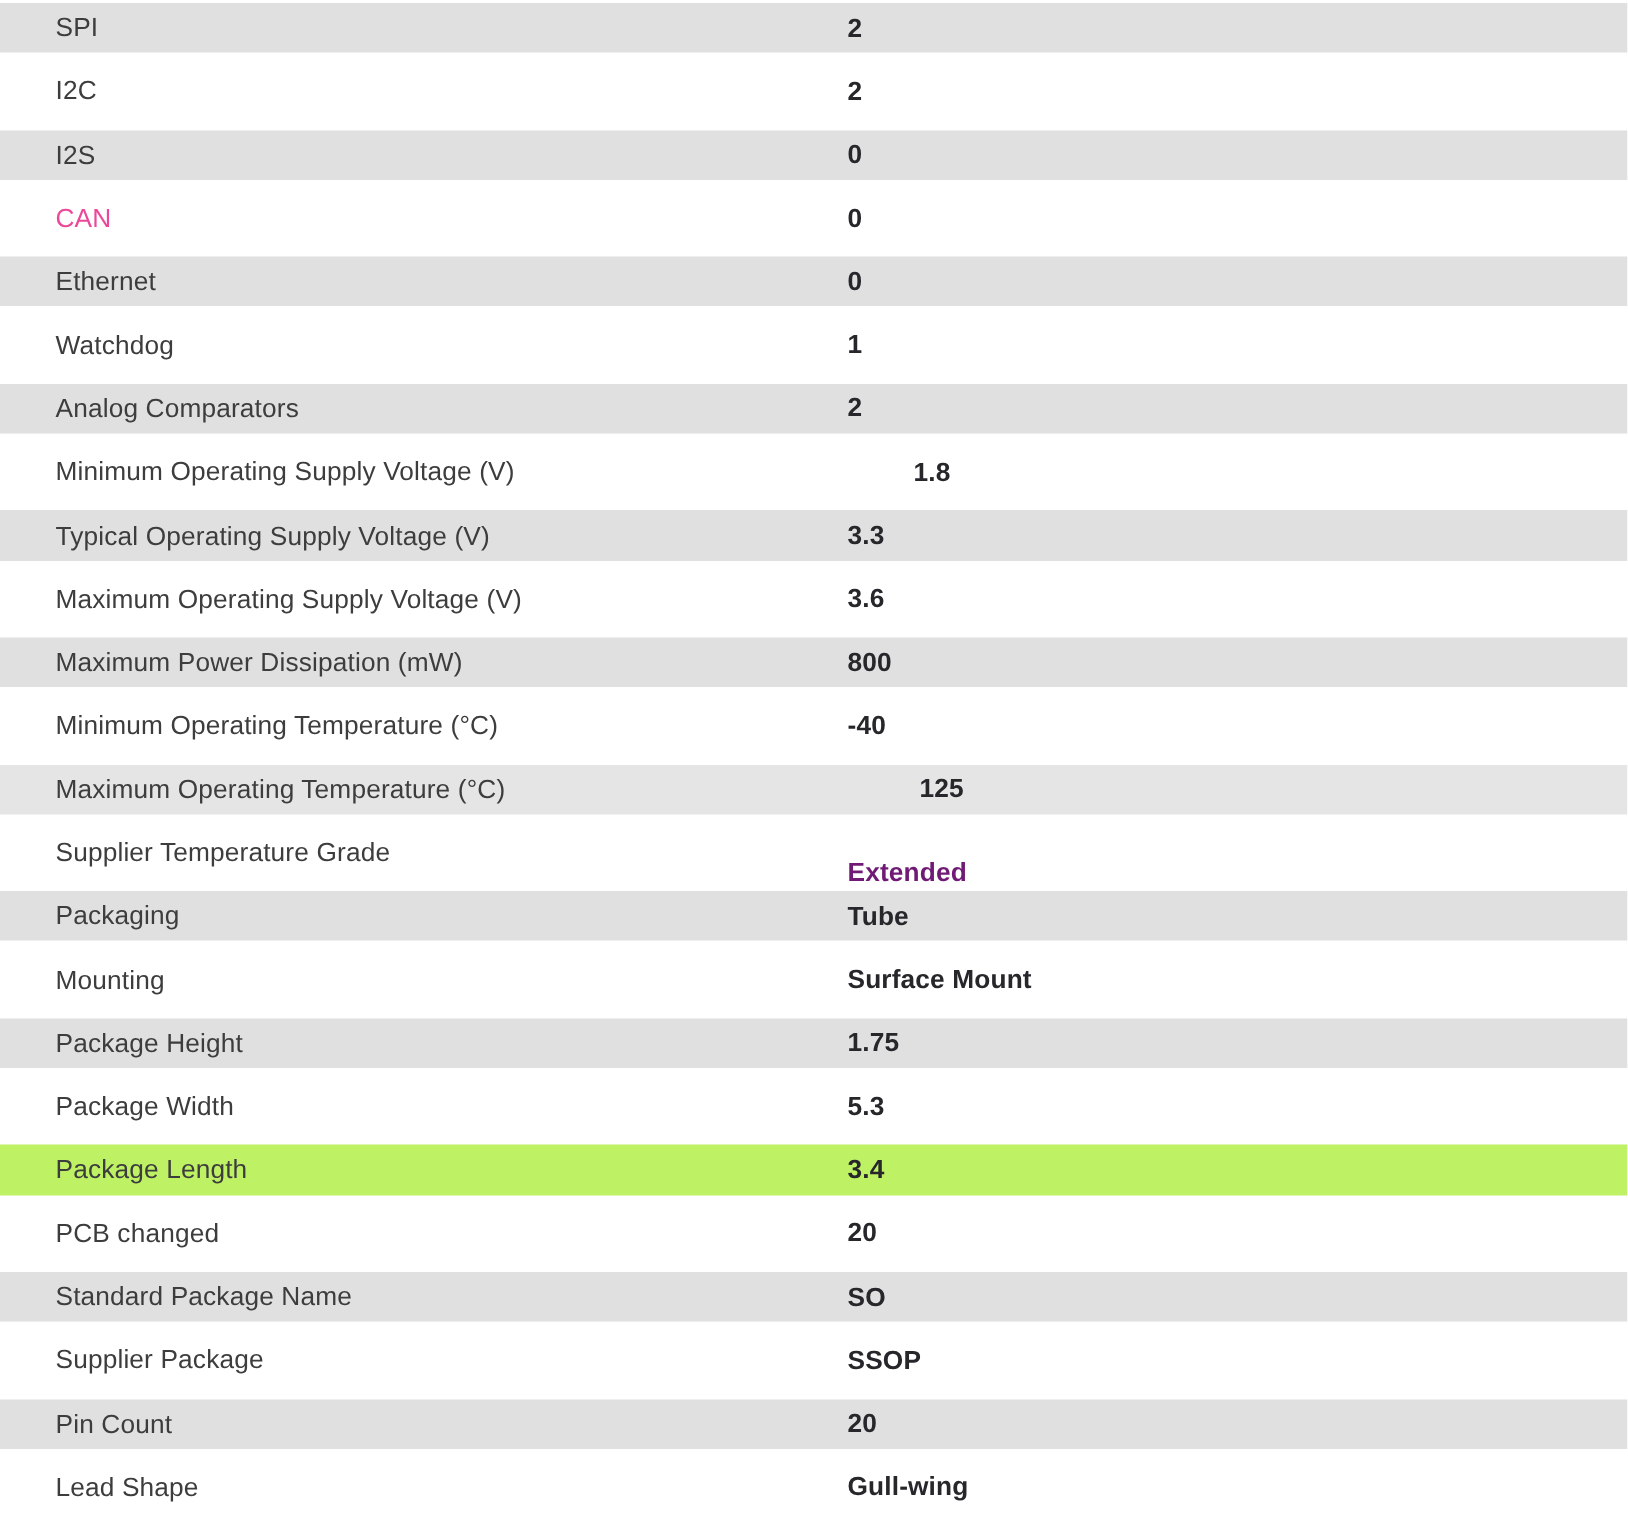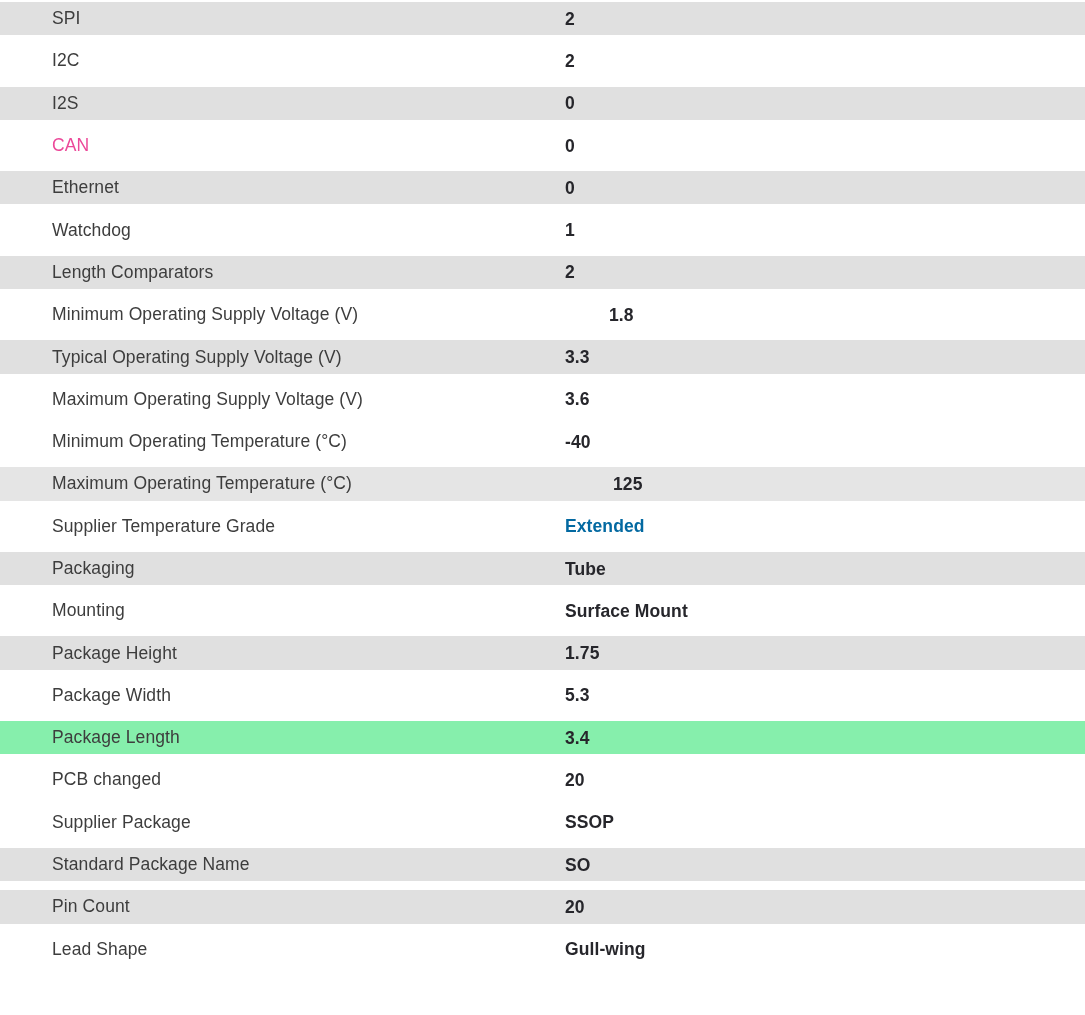--- a/index.html
+++ b/index.html
@@ -24,21 +24,20 @@
   .spec-row.striped {
     background: #e0e0e0; 
   }
   .spec-label {
     padding-left: 37px;
     font-size: 17.5px;
     font-weight: 400;
     color: #3d3d3d;
     letter-spacing: 0.1px;
     white-space: nowrap;
-    margin-left: 15px;
   }
   .spec-value {
     position: absolute;
     left: 565px;
     top: 50%;
     transform: translateY(-50%);
     font-size: 17.5px;
     font-weight: 700;
     color: #26262b;
     letter-spacing: 0.1px;
@@ -67,78 +66,82 @@
     </div>
     <div class="spec-row striped" style="background: rgb(224, 224, 224);">
       <span class="spec-label" style="color: rgb(61, 61, 61);">Ethernet</span>
       <span class="spec-value" style="color: rgb(38, 38, 43);">0</span>
     </div>
     <div class="spec-row">
       <span class="spec-label" style="color: rgb(61, 61, 61);">Watchdog</span>
       <span class="spec-value" style="color: rgb(38, 38, 43);">1</span>
     </div>
     <div class="spec-row striped" style="background: rgb(224, 224, 224);">
-      <span class="spec-label" style="color: rgb(61, 61, 61);">Length Comparators</span>
+      <span class="spec-label" style="color: rgb(61, 61, 61);">Analog Comparators</span>
       <span class="spec-value" style="color: rgb(38, 38, 43);">2</span>
     </div>
     <div class="spec-row">
       <span class="spec-label" style="color: rgb(61, 61, 61);">Minimum Operating Supply Voltage (V)</span>
       <span class="spec-value" style="color: rgb(38, 38, 43); margin-left: 44px;">1.8</span>
     </div>
     <div class="spec-row striped" style="background: rgb(224, 224, 224);">
       <span class="spec-label" style="color: rgb(61, 61, 61);">Typical Operating Supply Voltage (V)</span>
       <span class="spec-value" style="color: rgb(38, 38, 43);">3.3</span>
     </div>
     <div class="spec-row">
       <span class="spec-label" style="color: rgb(61, 61, 61);">Maximum Operating Supply Voltage (V)</span>
       <span class="spec-value" style="color: rgb(38, 38, 43);">3.6</span>
     </div>
+    <div class="spec-row striped" style="background: rgb(224, 224, 224);">
+      <span class="spec-label" style="color: rgb(61, 61, 61);">Maximum Power Dissipation (mW)</span>
+      <span class="spec-value" style="color: rgb(38, 38, 43);">800</span>
+    </div>
     <div class="spec-row">
       <span class="spec-label" style="color: rgb(61, 61, 61);">Minimum Operating Temperature (°C)</span>
       <span class="spec-value" style="color: rgb(38, 38, 43);">-40</span>
     </div>
     <div class="spec-row striped" style="background: #e5e5e5;">
       <span class="spec-label" style="color: rgb(61, 61, 61);">Maximum Operating Temperature (°C)</span>
       <span class="spec-value" style="color: rgb(38, 38, 43); margin-left: 48px;">125</span>
     </div>
     <div class="spec-row">
       <span class="spec-label" style="color: rgb(61, 61, 61);">Supplier Temperature Grade</span>
-      <span class="spec-value" style="color: #0369a1;">Extended</span>
+      <span class="spec-value" style="color: #701a75; margin-top: 13px;">Extended</span>
     </div>
     <div class="spec-row striped" style="background: rgb(224, 224, 224);">
       <span class="spec-label" style="color: rgb(61, 61, 61);">Packaging</span>
       <span class="spec-value" style="color: rgb(38, 38, 43); text-align: center;">Tube</span>
     </div>
     <div class="spec-row">
       <span class="spec-label" style="color: rgb(61, 61, 61);">Mounting</span>
       <span class="spec-value" style="color: rgb(38, 38, 43);">Surface Mount</span>
     </div>
     <div class="spec-row striped" style="background: rgb(224, 224, 224);">
       <span class="spec-label" style="color: rgb(61, 61, 61);">Package Height</span>
       <span class="spec-value" style="color: rgb(38, 38, 43);">1.75</span>
     </div>
     <div class="spec-row">
       <span class="spec-label" style="color: rgb(61, 61, 61);">Package Width</span>
       <span class="spec-value" style="color: rgb(38, 38, 43);">5.3</span>
     </div>
-    <div class="spec-row striped" style="background: #86efac;">
+    <div class="spec-row striped" style="background: #bef264;">
       <span class="spec-label" style="color: rgb(61, 61, 61);">Package Length</span>
       <span class="spec-value" style="color: rgb(38, 38, 43);">3.4</span>
     </div>
     <div class="spec-row">
       <span class="spec-label" style="color: rgb(61, 61, 61);">PCB changed</span>
       <span class="spec-value" style="color: rgb(38, 38, 43);">20</span>
     </div>
+    <div class="spec-row striped" style="background: rgb(224, 224, 224);">
+      <span class="spec-label" style="color: rgb(61, 61, 61);">Standard Package Name</span>
+      <span class="spec-value" style="color: rgb(38, 38, 43);">SO</span>
+    </div>
     <div class="spec-row">
       <span class="spec-label" style="color: rgb(61, 61, 61);">Supplier Package</span>
       <span class="spec-value" style="color: rgb(38, 38, 43);">SSOP</span>
-    </div>
-    <div class="spec-row striped" style="background: rgb(224, 224, 224);">
-      <span class="spec-label" style="color: rgb(61, 61, 61);">Standard Package Name</span>
-      <span class="spec-value" style="color: rgb(38, 38, 43);">SO</span>
     </div>
     <div class="spec-row striped" style="background: rgb(224, 224, 224);">
       <span class="spec-label" style="color: rgb(61, 61, 61);">Pin Count</span>
       <span class="spec-value" style="color: rgb(38, 38, 43);">20</span>
     </div>
     <div class="spec-row">
       <span class="spec-label" style="color: rgb(61, 61, 61);">Lead Shape</span>
       <span class="spec-value" style="color: rgb(38, 38, 43);">Gull-wing</span>
     </div>
   </div>

